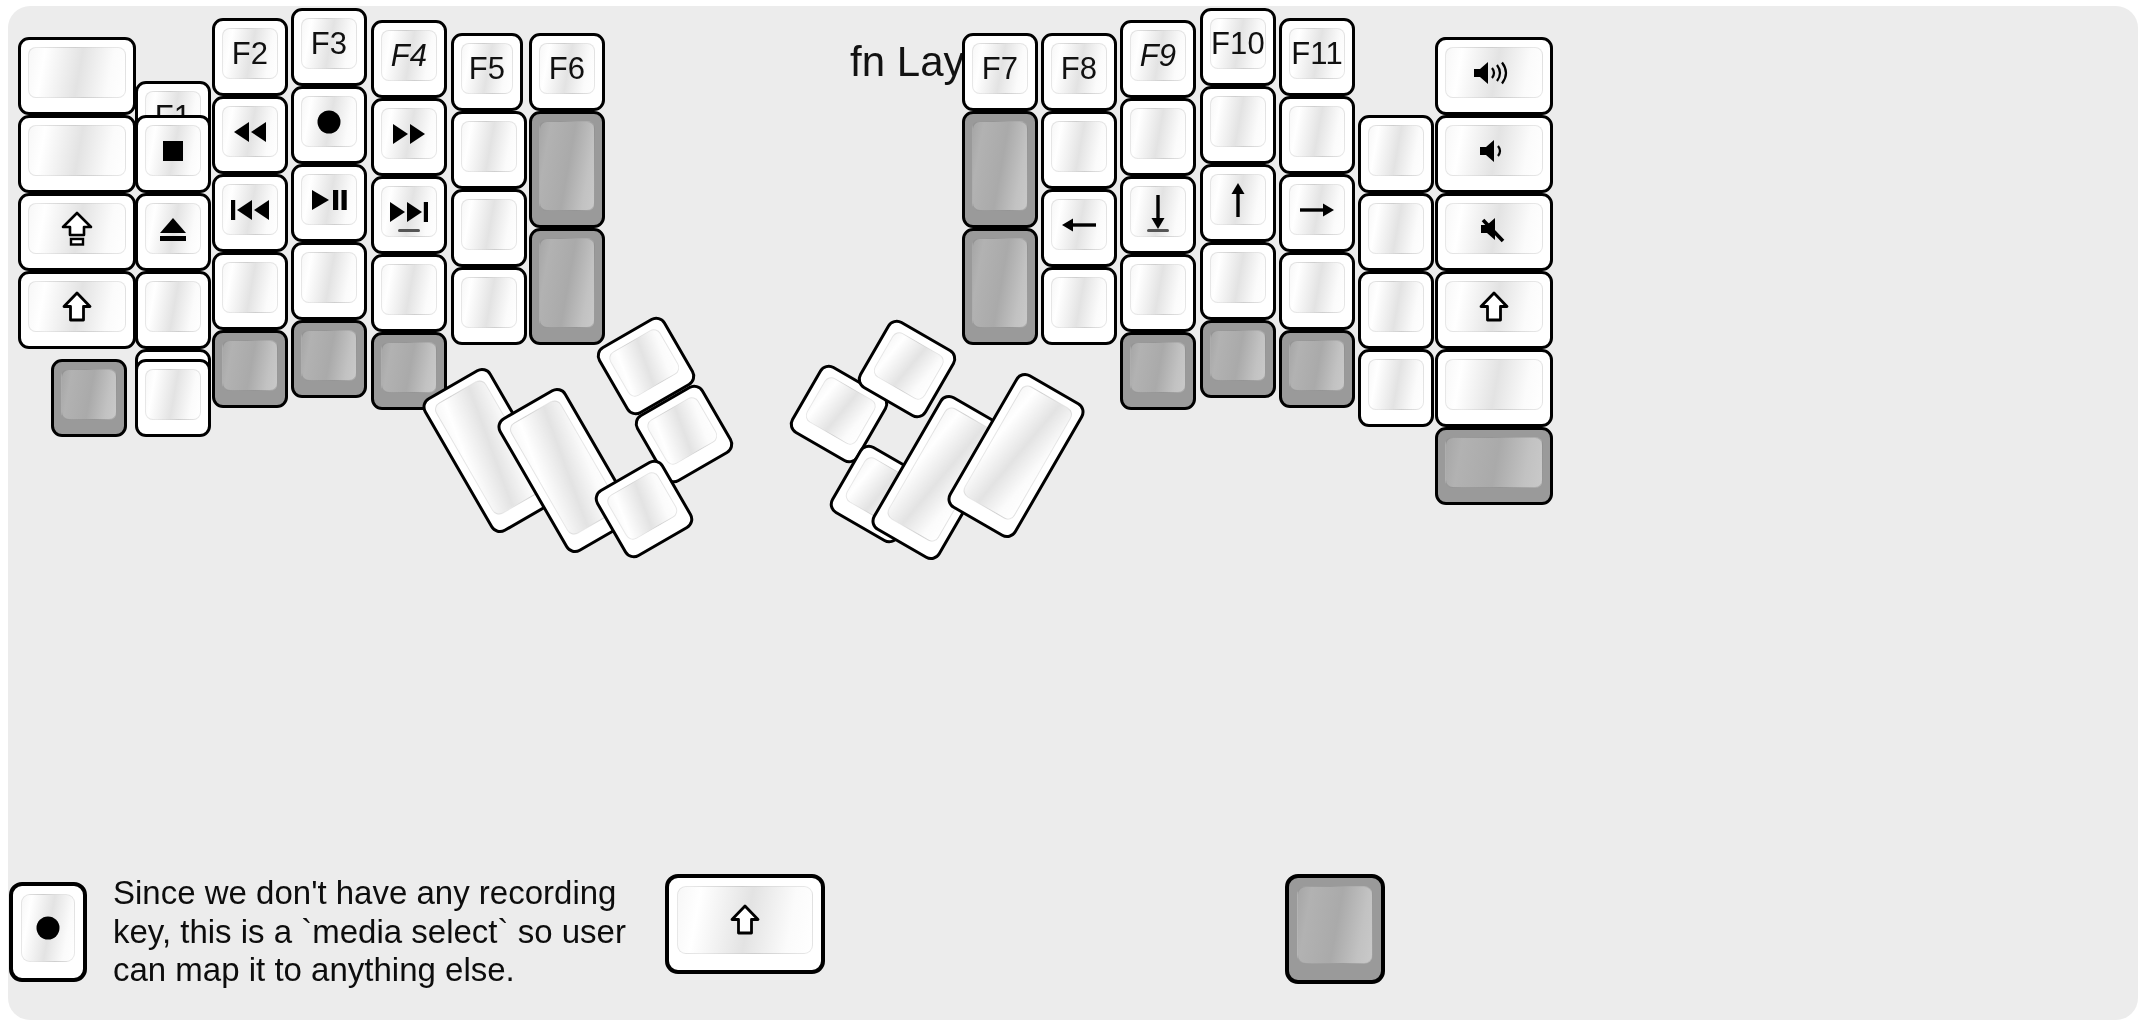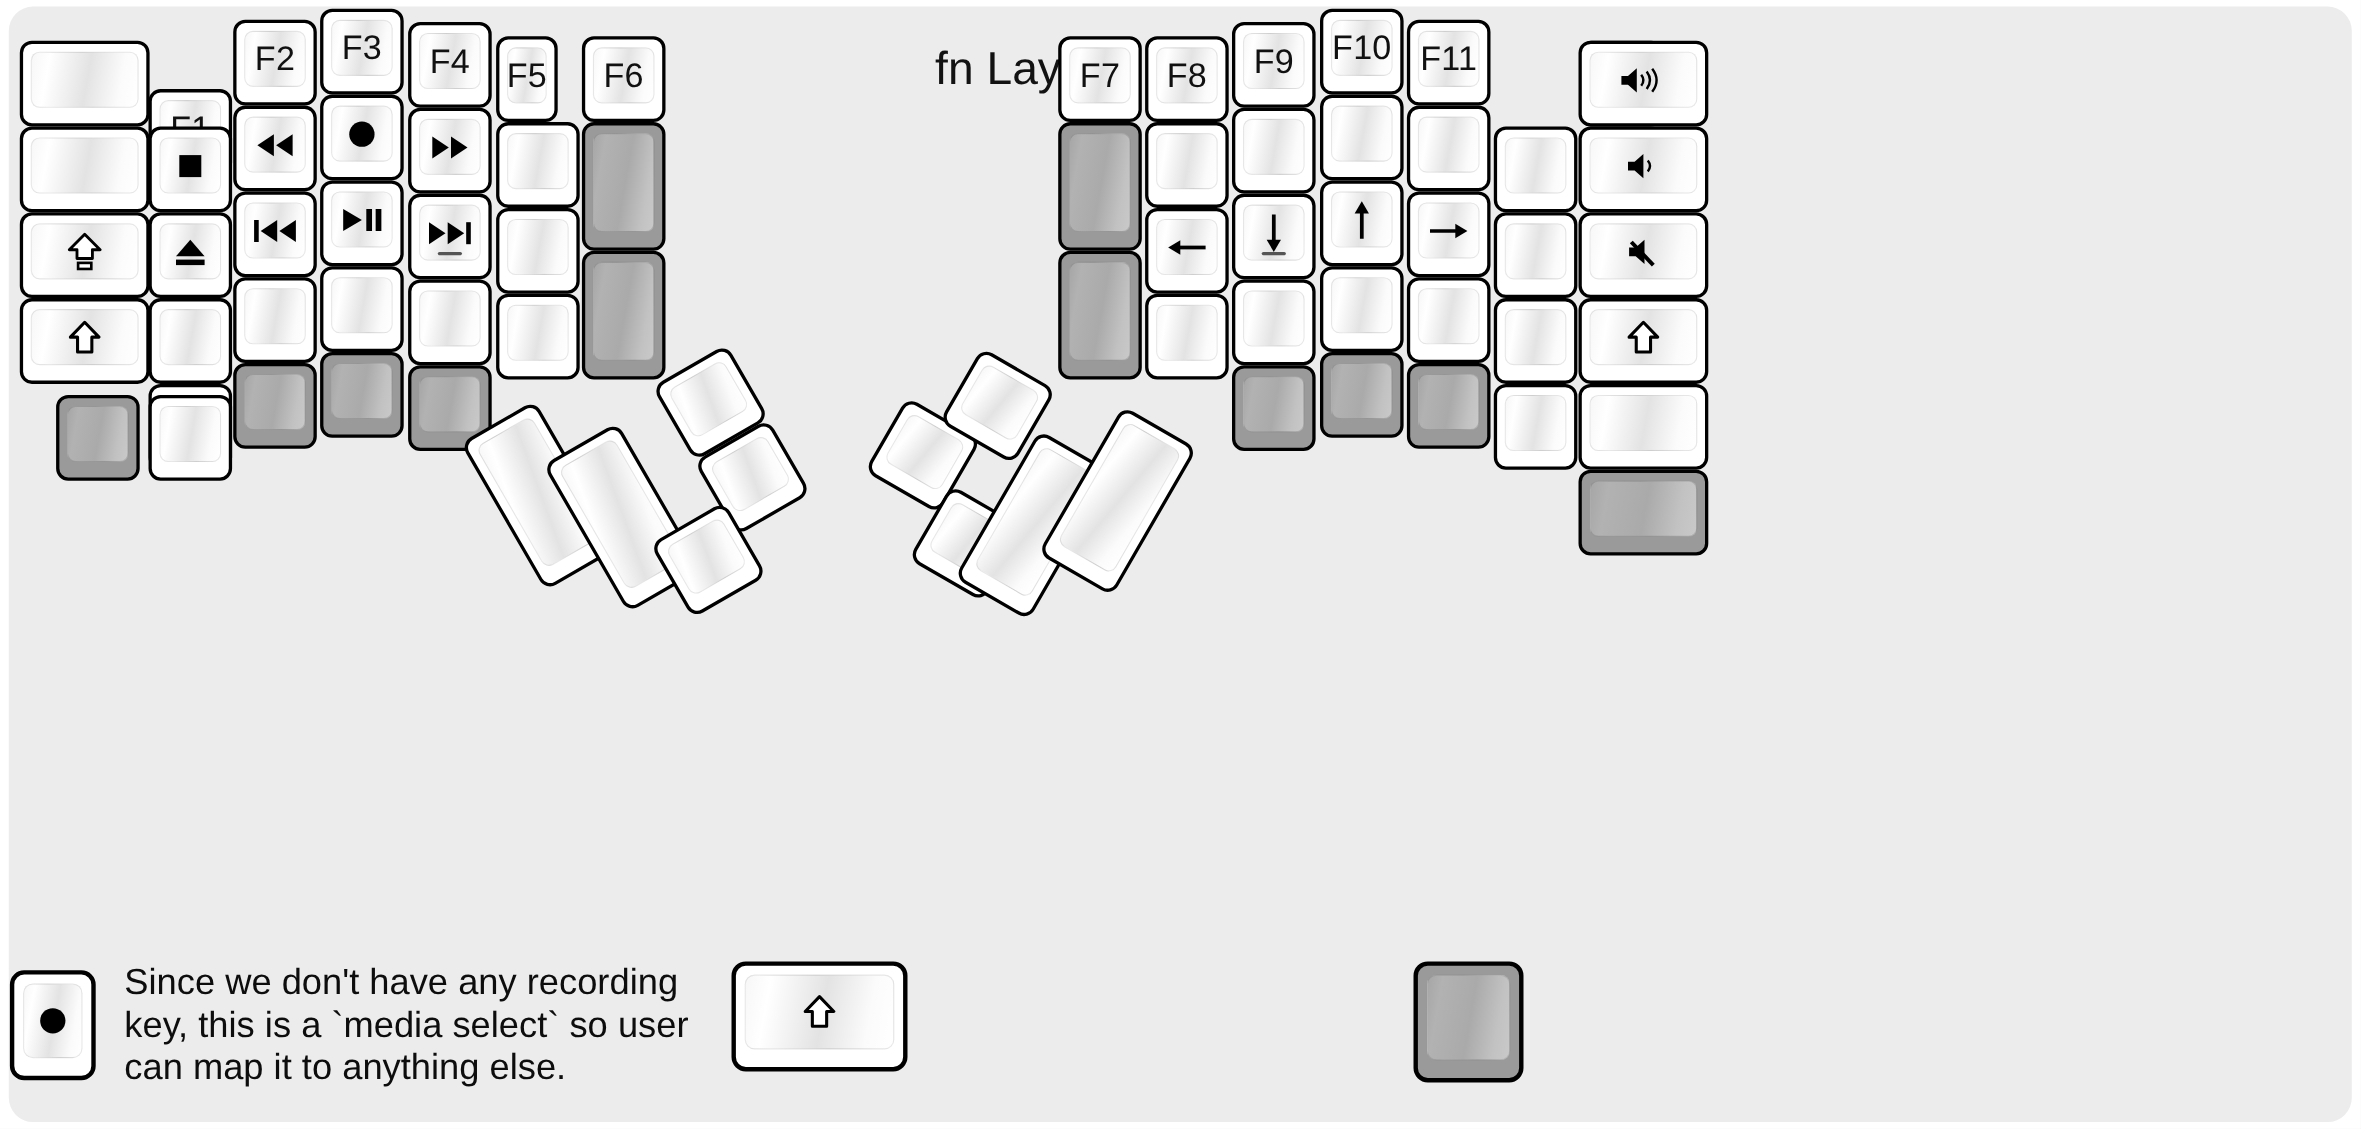--- a/index.html
+++ b/index.html
@@ -198,21 +198,21 @@
           </svg>
         </span>
       </div>
     </div>
     <div class="key" style="left: 291px; top: 242px; width: 76px; height: 78px;">
       <div class="cap"></div>
     </div>
     <div class="key trans" style="left: 291px; top: 320px; width: 76px; height: 78px;">
       <div class="cap"></div>
     </div>
-    <div class="key" style="left: 371px; top: 20px; width: 76px; height: 78px;">
+    <div class="key" style="left: 371px; top: 20px; width: 76px; height: 78px; font-style: italic;">
       <div class="cap">
         <span class="lbl">F4</span>
       </div>
     </div>
     <div class="key" style="left: 371px; top: 98px; width: 76px; height: 78px;">
       <div class="cap">
         <span class="glyph">
           <svg width="40" height="26" viewBox="0 0 40 26">
             <polygon points="4,3 4,23 19,13" fill="#000"></polygon>
             <polygon points="21,3 21,23 36,13" fill="#000"></polygon>
@@ -231,21 +231,21 @@
         </span>
         <span class="homebar"></span>
       </div>
     </div>
     <div class="key" style="left: 371px; top: 254px; width: 76px; height: 78px;">
       <div class="cap"></div>
     </div>
     <div class="key trans" style="left: 371px; top: 332px; width: 76px; height: 78px;">
       <div class="cap"></div>
     </div>
-    <div class="key" style="left: 451px; top: 33px; width: 56px; height: 78px;">
+    <div class="key" style="left: 451px; top: 33px; width: 72px; height: 78px;">
       <div class="cap">
         <span class="lbl">F5</span>
       </div>
     </div>
     <div class="key" style="left: 451px; top: 111px; width: 76px; height: 78px;">
       <div class="cap"></div>
     </div>
     <div class="key" style="left: 451px; top: 189px; width: 76px; height: 78px;">
       <div class="cap"></div>
     </div>
@@ -309,21 +309,21 @@
           <svg width="40" height="28" viewBox="0 0 40 28">
             <line x1="37" y1="14" x2="10" y2="14" stroke="#000" stroke-width="3.4"></line>
             <polygon points="3,14 14,7.5 14,20.5" fill="#000"></polygon>
           </svg>
         </span>
       </div>
     </div>
     <div class="key" style="left: 1041px; top: 267px; width: 76px; height: 78px;">
       <div class="cap"></div>
     </div>
-    <div class="key" style="left: 1120px; top: 20px; width: 76px; height: 78px;">
+    <div class="key" style="left: 1120px; top: 20px; width: 76px; height: 78px; font-style: italic;">
       <div class="cap">
         <span class="lbl">F9</span>
       </div>
     </div>
     <div class="key" style="left: 1120px; top: 98px; width: 76px; height: 78px;">
       <div class="cap"></div>
     </div>
     <div class="key" style="left: 1120px; top: 176px; width: 76px; height: 78px;">
       <div class="cap">
         <span class="glyph">

